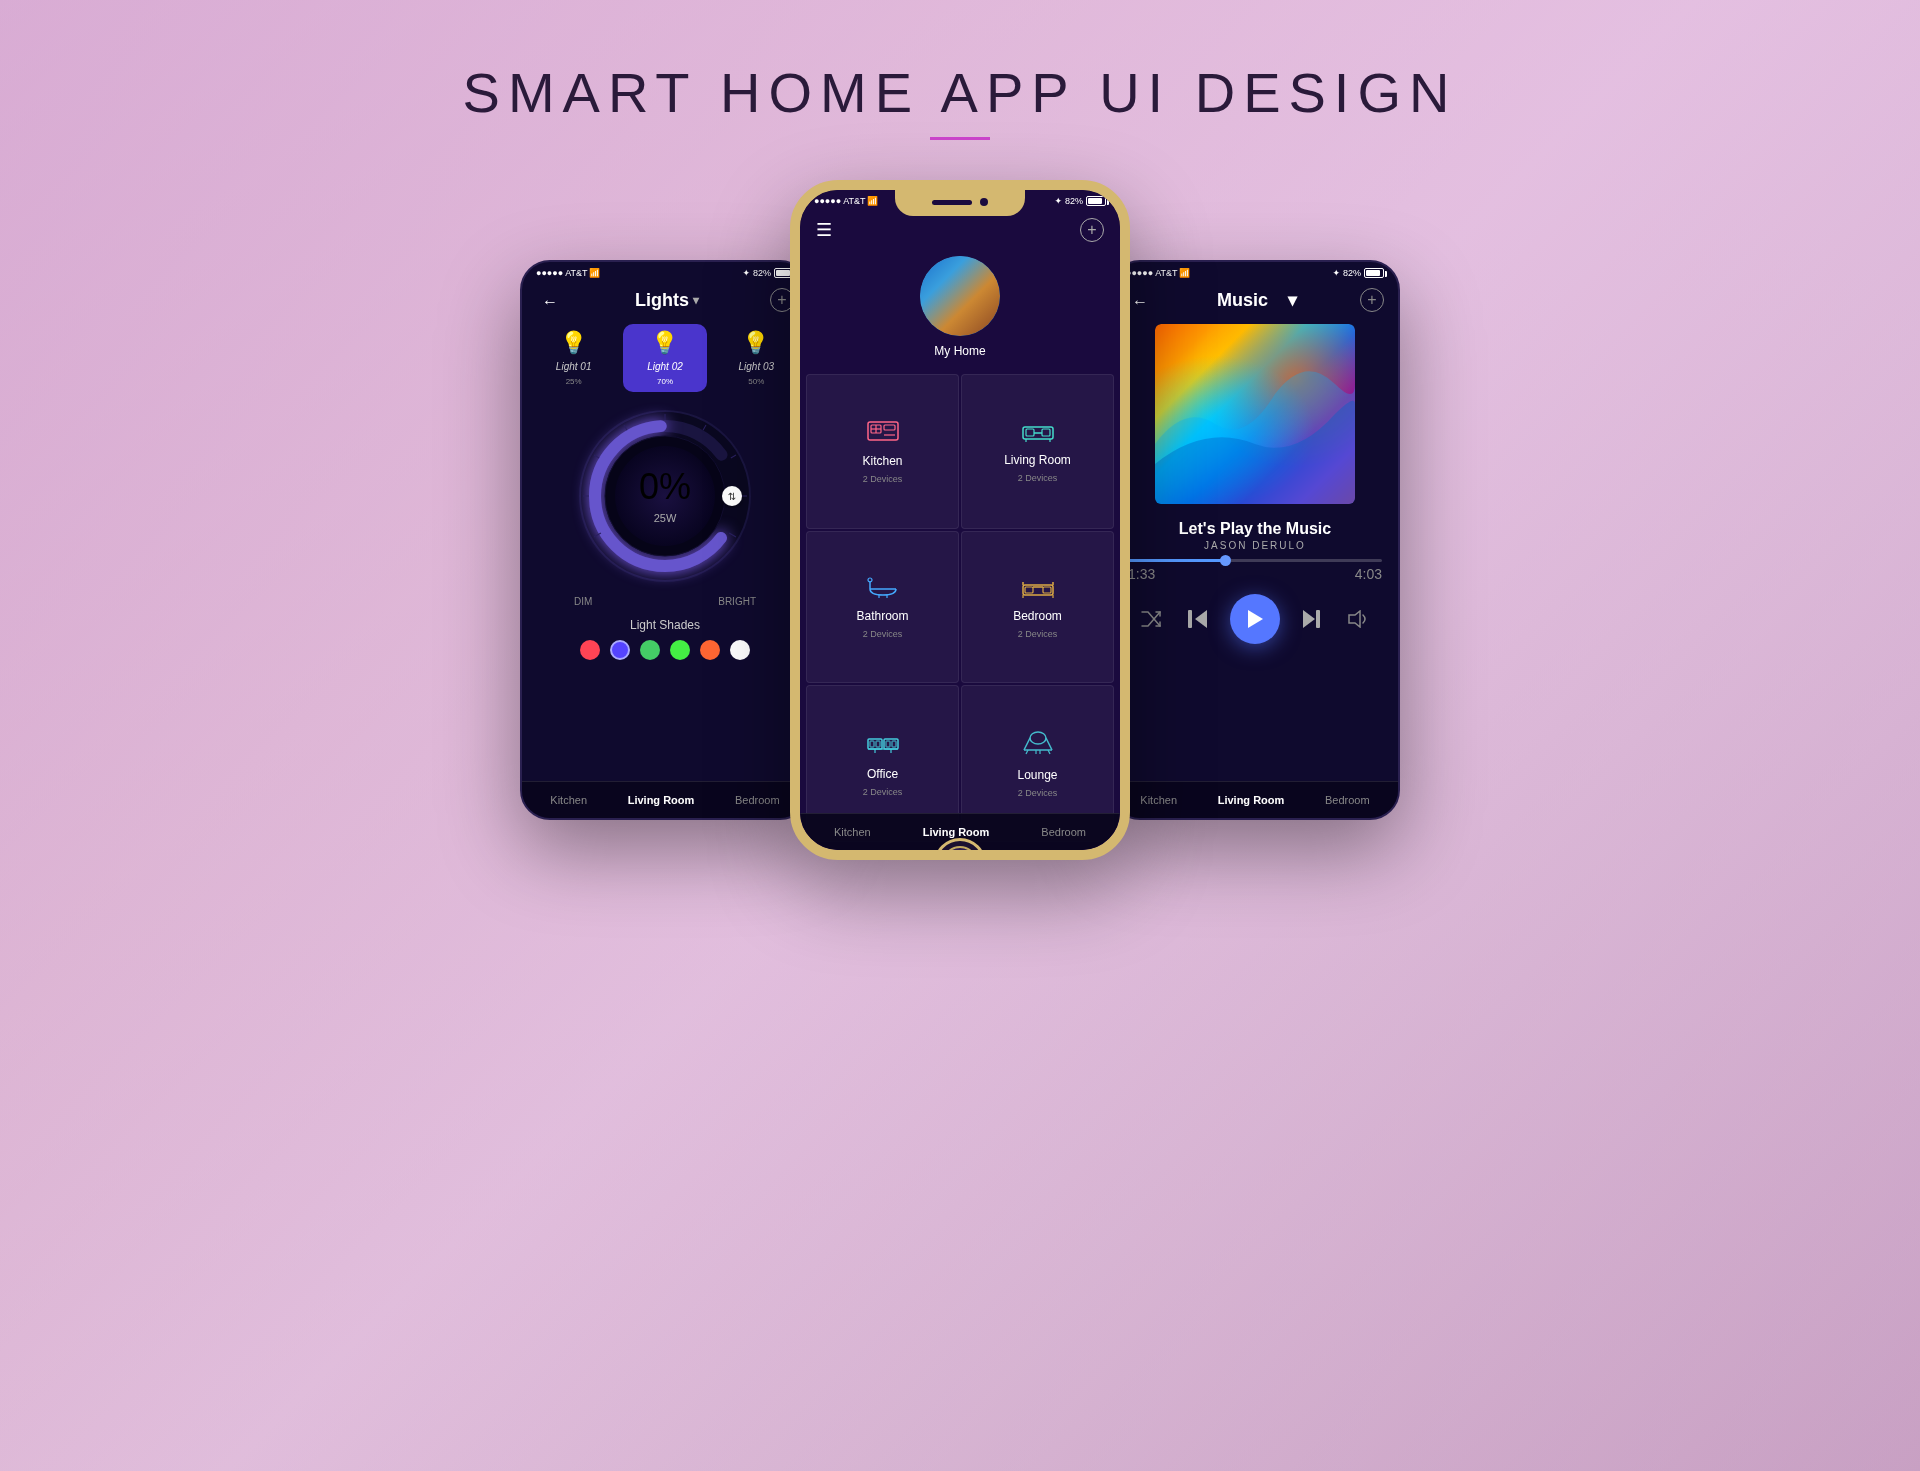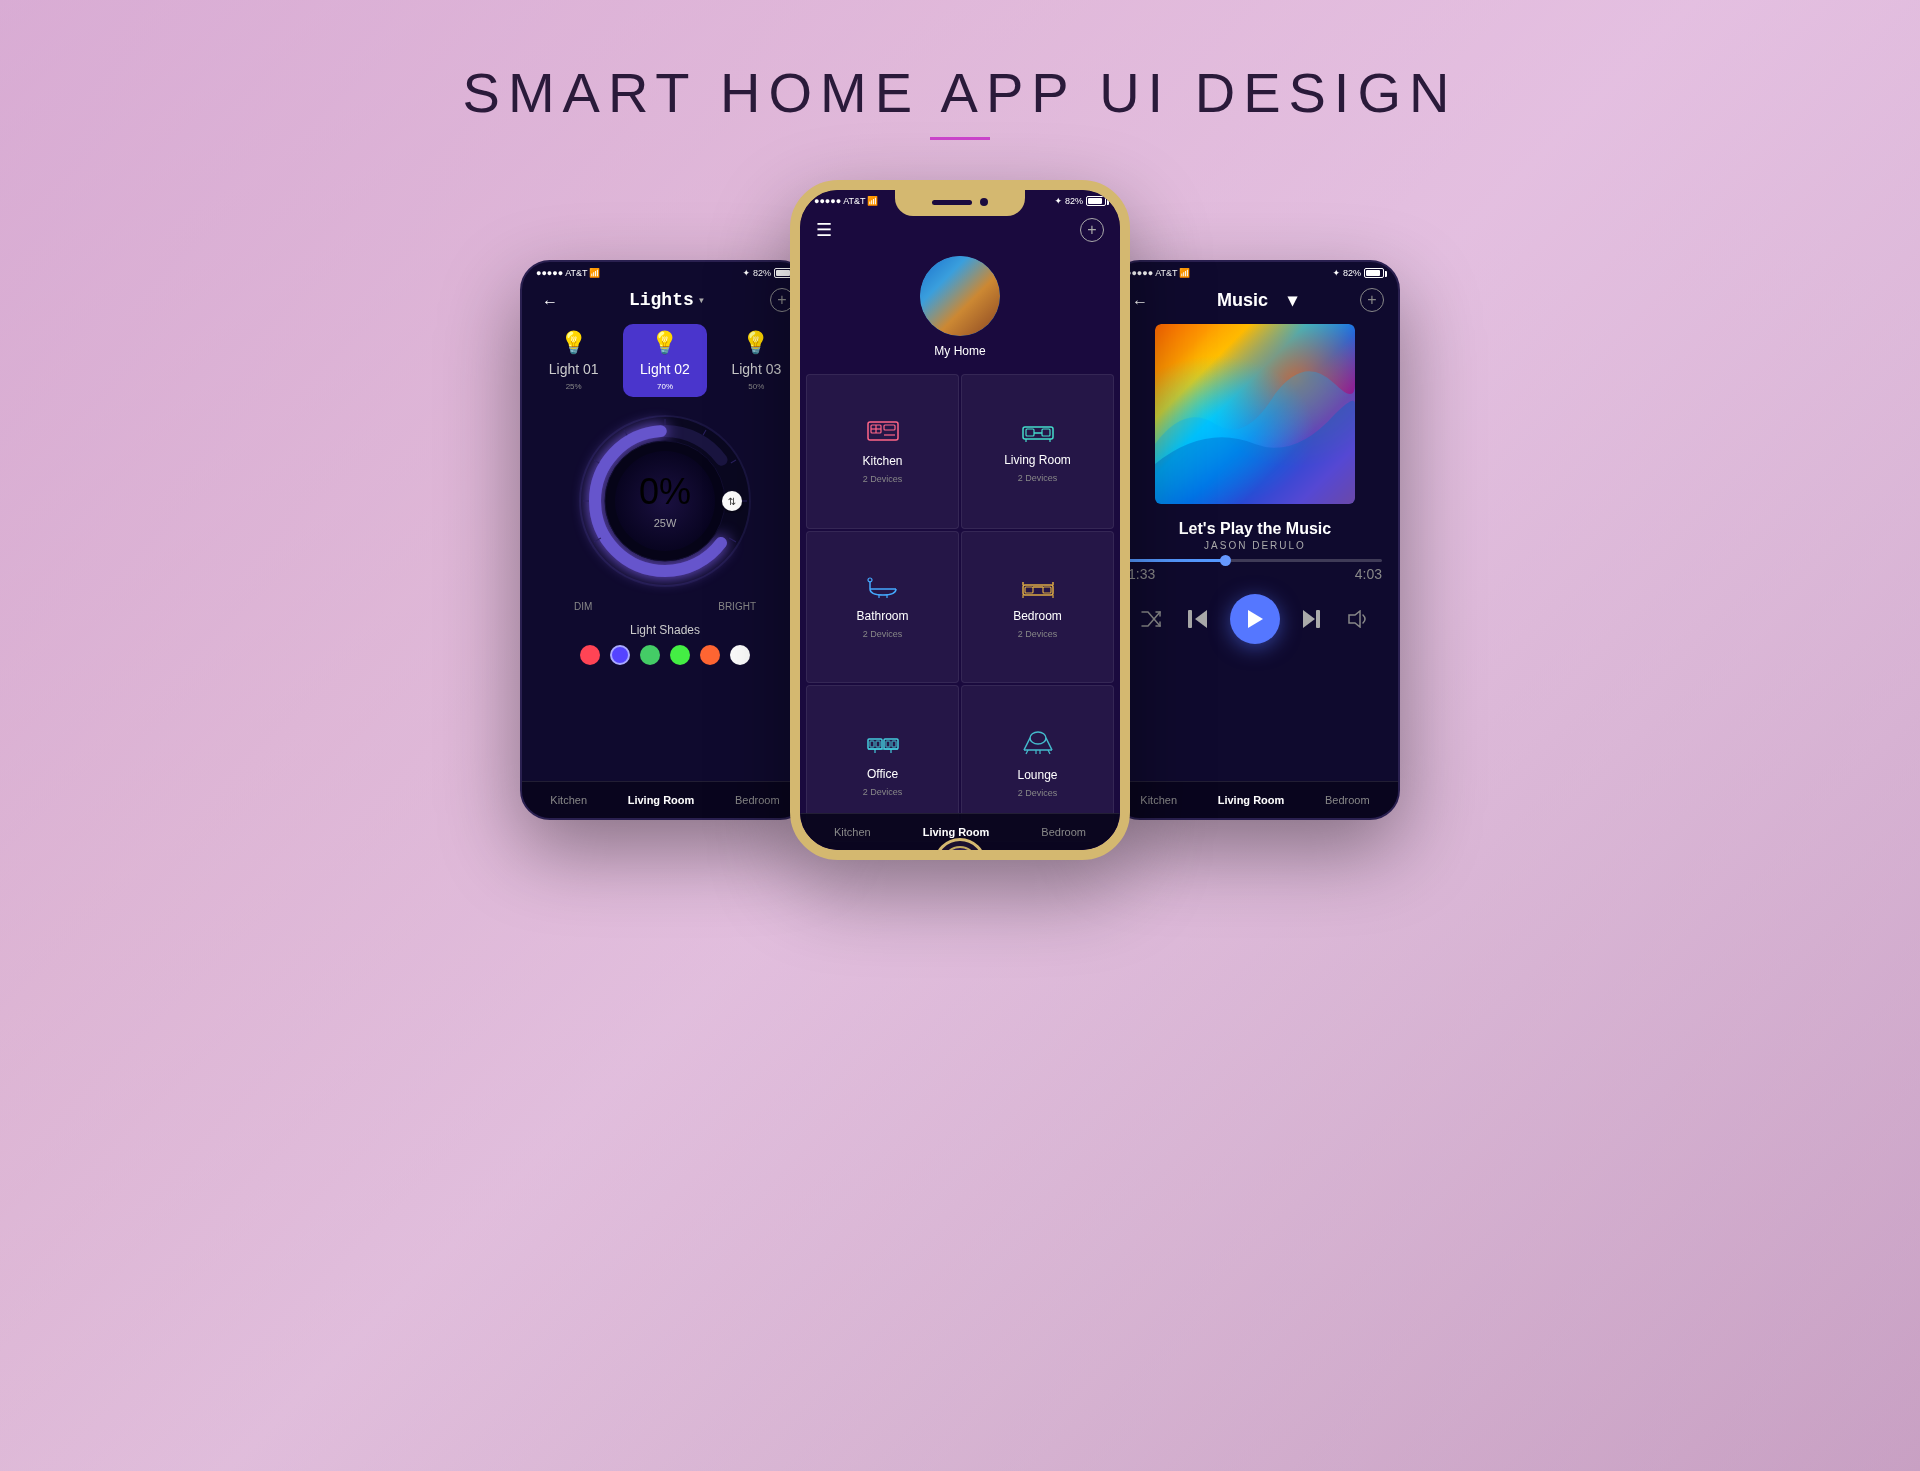--- a/index.html
+++ b/index.html
@@ -153,21 +153,20 @@
       justify-content: space-between;
       padding: 4px 14px;
     }
     .lights-title {
       font-size: 18px;
       font-weight: 600;
       color: #fff;
       display: flex;
       align-items: center;
       gap: 4px;
-      font-family: Liberation Mono, monospace;
     }
     .lights-title-chevron { font-size: 12px; color: #aaa; }
 
     .light-buttons-row {
       display: flex;
       justify-content: space-around;
       padding: 8px 10px 4px;
       gap: 8px;
     }
     .light-btn {
@@ -182,24 +181,25 @@
       padding: 6px 4px;
       border-radius: 10px;
     }
     .light-btn.active {
       background: #4a35cc;
     }
     .light-btn-icon {
       font-size: 22px;
     }
     .light-btn-label {
-      font-size: 14px;
+      font-size: 10px;
       color: #ccc;
       text-align: center;
       line-height: 1.3;
+      font-style: italic;
     }
     .light-btn-pct {
       font-size: 8px;
       color: #888;
     }
     .light-btn.active .light-btn-label,
     .light-btn.active .light-btn-pct { color: #fff; }
     .dial-svg {
       width: 200px;
       height: 200px;

